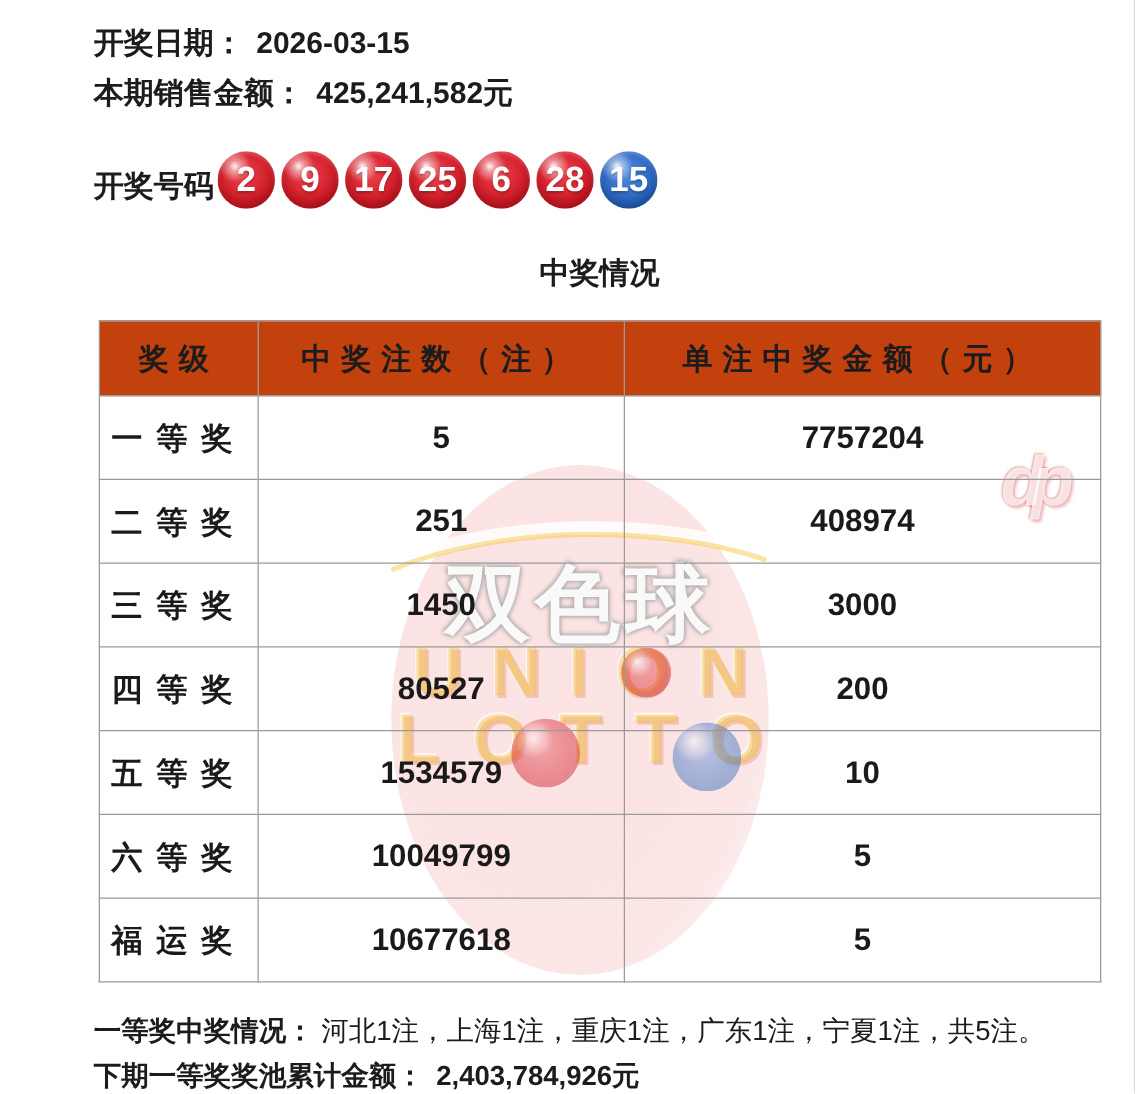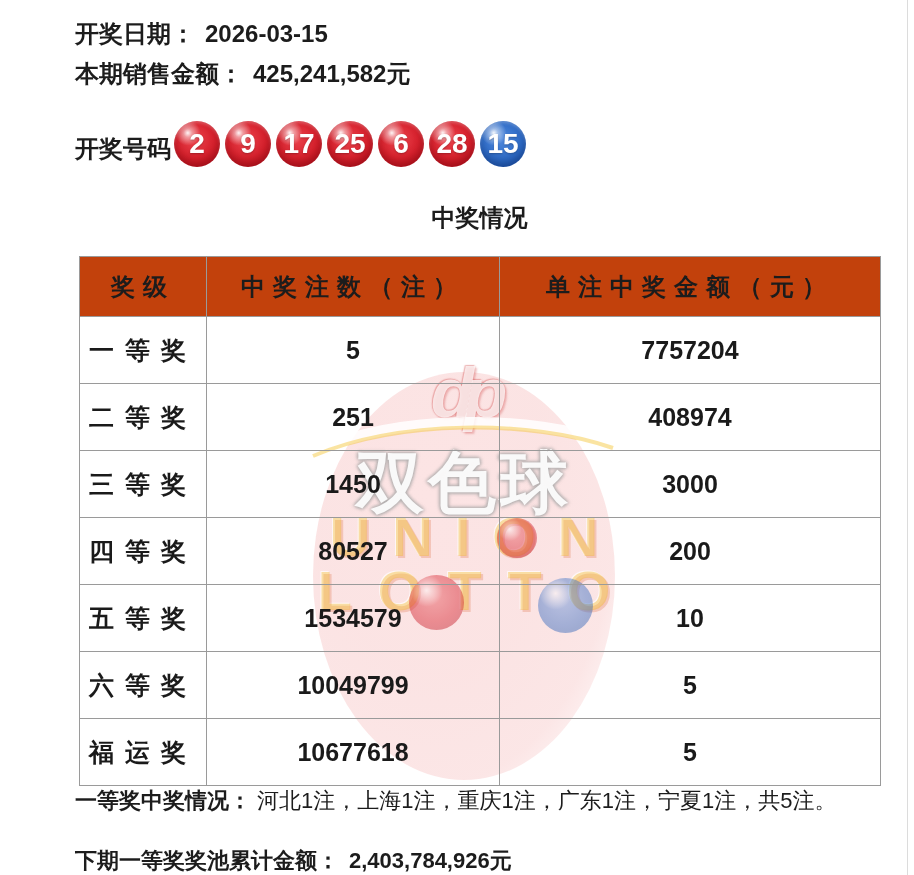--- a/index.html
+++ b/index.html
@@ -50,22 +50,22 @@
   .prize thead th{height:59px; background:#c2410c; font-size:24px; font-weight:bold; letter-spacing:8px;}
   .prize tbody td{height:66px; background:transparent; font-weight:bold; color:#1a1a1a;}
   .prize td.level{font-size:25px; letter-spacing:11px;}
   .prize td.num{font-size:25px; letter-spacing:0;}
 
   
   .watermark{position:absolute; inset:0; z-index:0; pointer-events:none;}
   .wm-ball-bg{position:absolute; left:313px; top:372px; width:302px; height:408px; border-radius:50%;
     background:radial-gradient(ellipse at 40% 30%, rgba(240,120,120,.20) 0%, rgba(230,70,70,.15) 45%,
       rgba(228,60,60,.13) 72%, rgba(228,60,60,.05) 86%, rgba(228,60,60,0) 96%);}
-  .wm-emblem{position:absolute; left:79px; width:770px; top:352px; text-align:center;
-    font-size:71px; font-style:italic; font-weight:bold; letter-spacing:-10px;
+  .wm-emblem{position:absolute; left:79px; width:770px; top:352px; text-align:right;
+    font-size:56px; font-style:italic; font-weight:bold; letter-spacing:-10px;
     color:rgba(255,255,255,.78);
     text-shadow:0 0 2px rgba(212,82,82,.55), 2px 2px 2px rgba(212,82,82,.30), -1px -1px 1px rgba(212,82,82,.30);}
   .wm-swoosh{position:absolute; left:308px; top:408px;}
   .wm-brand{position:absolute; left:79px; width:770px; top:438px; text-align:center;
     font-size:68px; font-weight:bold; letter-spacing:4px; color:rgba(255,255,255,.92);
     text-shadow:2px 0 3px rgba(168,168,168,.55), -2px 0 3px rgba(168,168,168,.55),
       0 2px 3px rgba(168,168,168,.55), 0 -2px 3px rgba(168,168,168,.45);}
   .wm-latin{position:absolute; left:79px; width:770px; text-align:center; font-weight:bold;
     color:rgba(243,185,40,.40);
     text-shadow:2px 2px 0 rgba(222,110,70,.28), -1px -1px 0 rgba(255,255,255,.65);}
@@ -77,21 +77,21 @@
       radial-gradient(circle at 45% 40%, #e85a60 0%, #d7222e 55%, #b01320 100%);}
   .wm-mini.blue{background:
       radial-gradient(circle at 32% 28%, rgba(255,255,255,.95) 0%, rgba(255,255,255,0) 30%),
       radial-gradient(circle at 45% 40%, #6c97dd 0%, #3a6fc4 55%, #1f54a9 100%);}
   .wm-red-union{left:497px; top:518px; width:40px; height:40px;}
   .wm-red-lotto{left:409px; top:575px; width:55px; height:55px;}
   .wm-blue-lotto{left:538px; top:578px; width:55px; height:55px;}
 
   
   .foot-line{position:absolute; left:75px; font-size:22px; white-space:nowrap;}
-  .foot-1{top:786px;}
+  .foot-1{top:810px;}
   .foot-2{top:846px; font-weight:bold;}
   .foot-line .lbl{font-weight:bold;}
   .foot-line .txt{font-weight:normal; margin-left:6px;}
   .foot-2 .val{margin-left:10px; font-weight:bold;}
 
   .right-line{position:absolute; left:907px; top:0; width:1px; height:875px; background:#dcdcdc;}
 </style>
 </head>
 <body>
 

